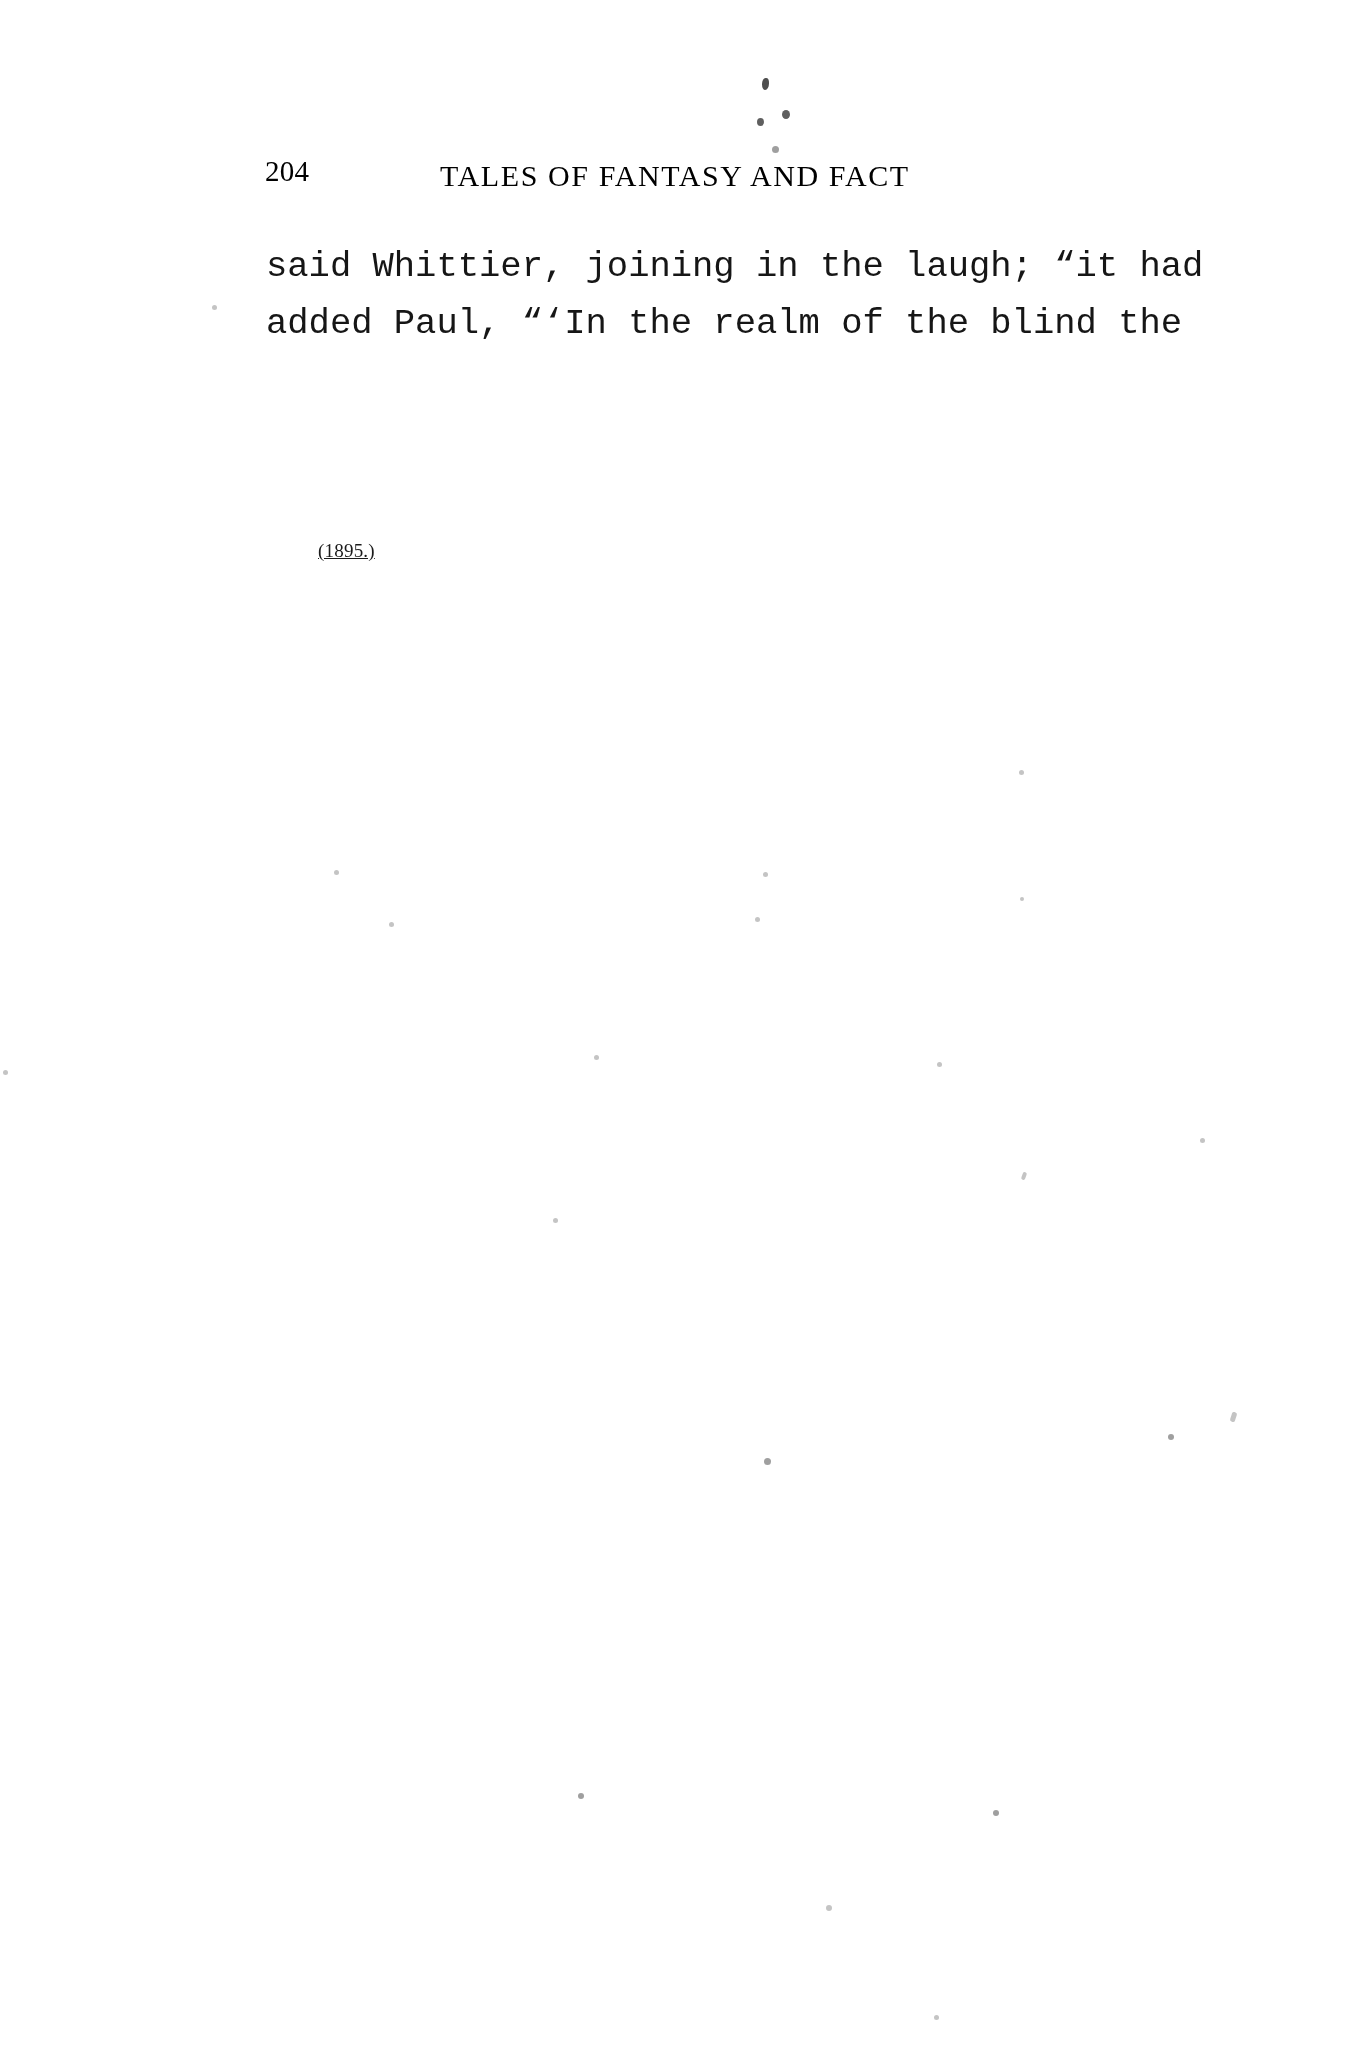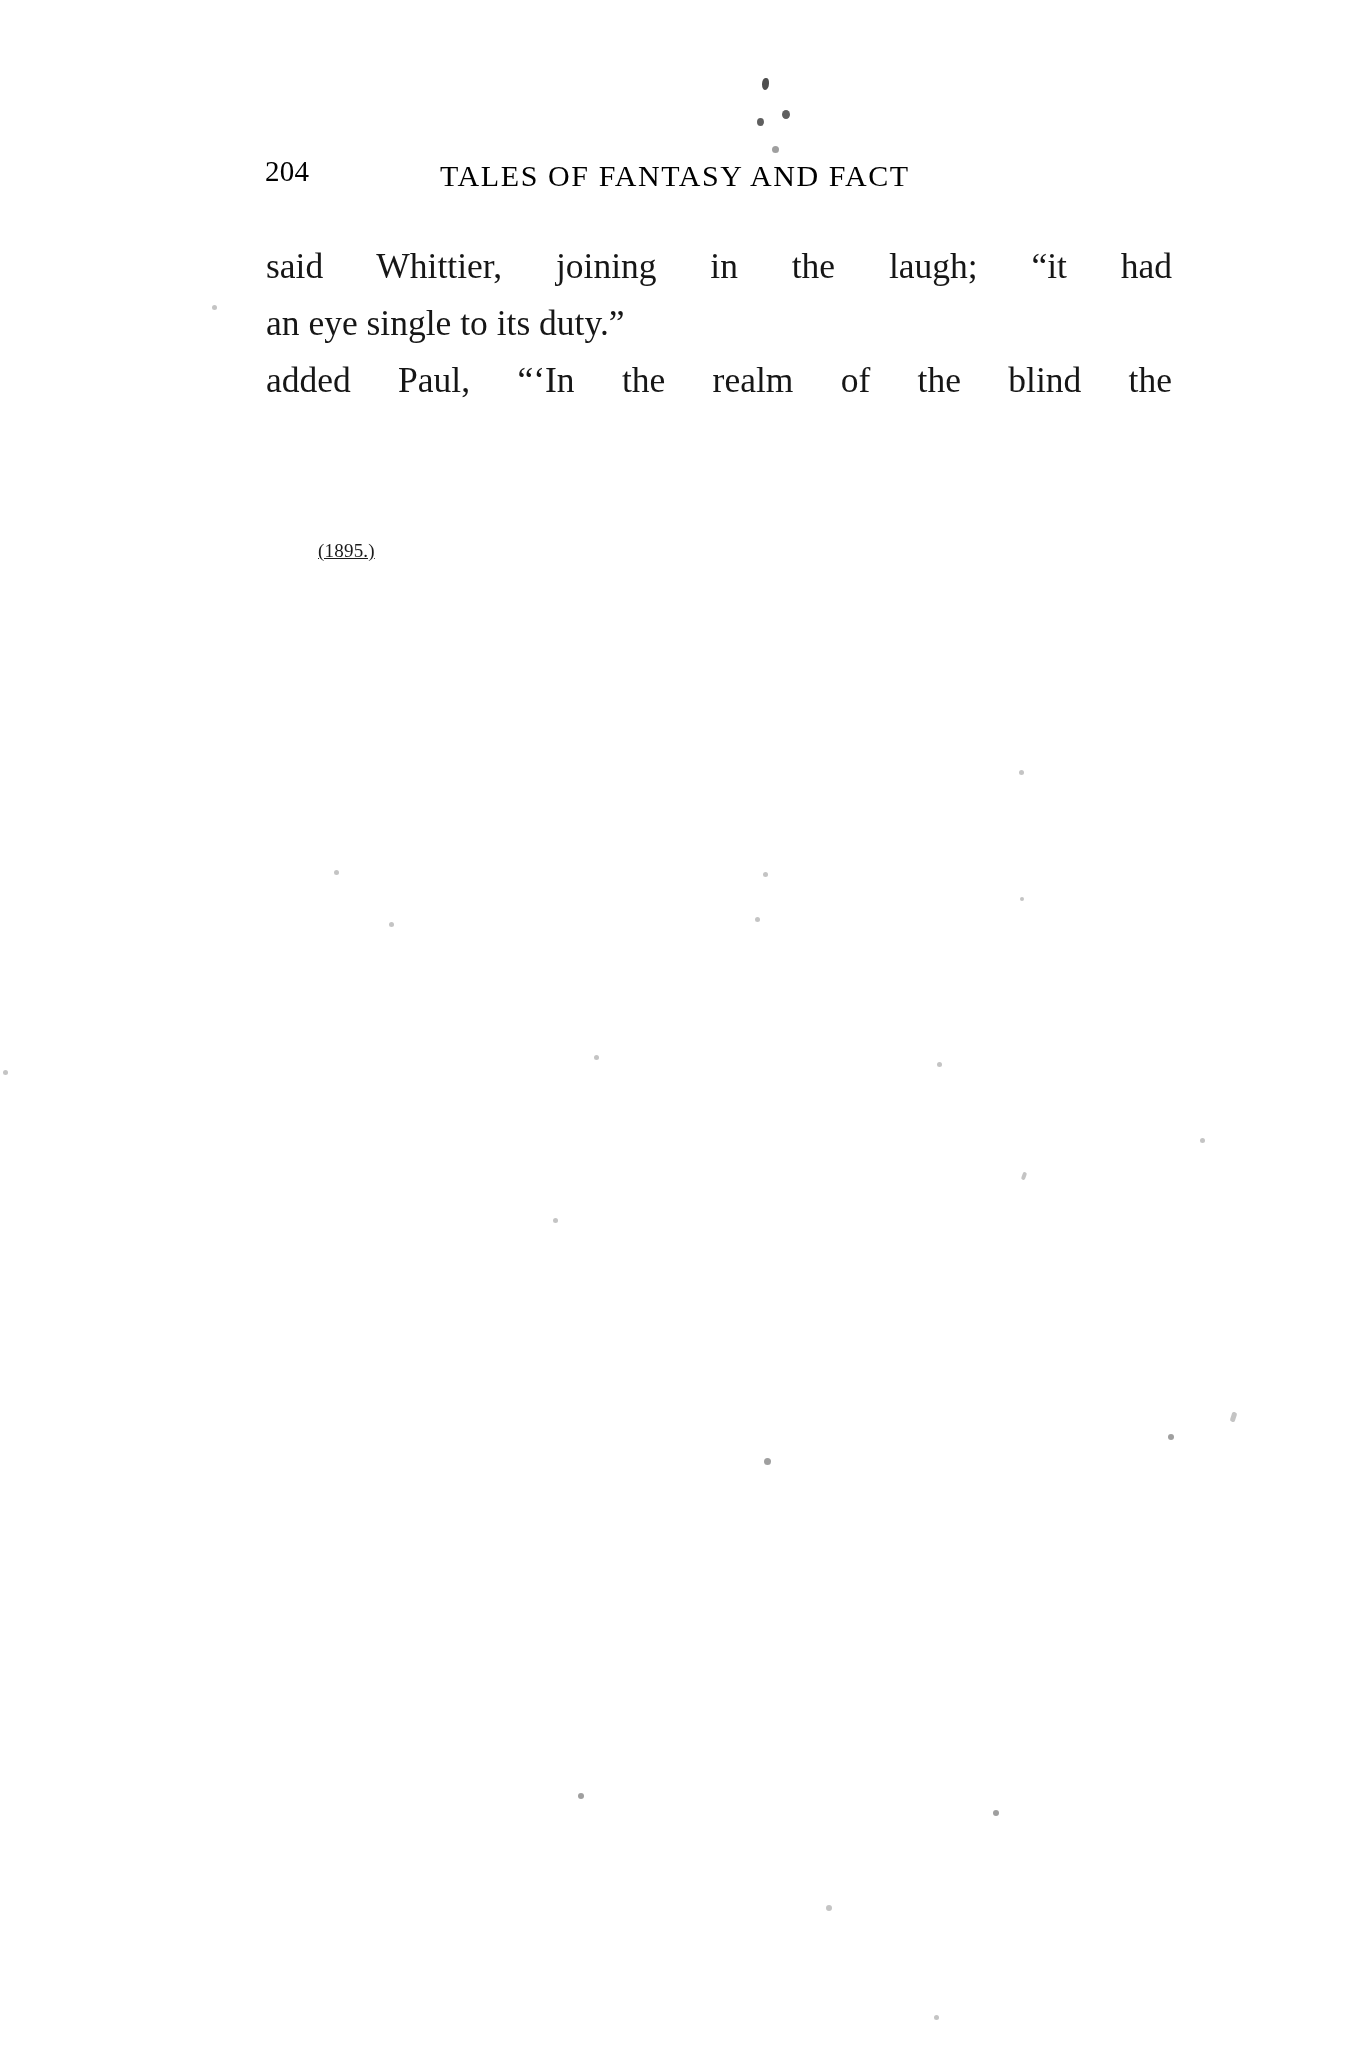--- a/index.html
+++ b/index.html
@@ -46,20 +46,21 @@
     color: #000000;
     white-space: nowrap;
   }
 
   
   .textblock {
     position: absolute;
     top: 238px;
     left: 266px;
     width: 906px;
+    font-family: Liberation Mono, monospace;
   }
   .para {
     font-size: 35.5px;
     line-height: 57px;
     text-align: justify;
     text-justify: inter-word;
     margin: 0;
     color: #161616;
   }
   .para + .para {
@@ -110,21 +111,20 @@
 
   <div class="runhead">
     <span class="folio">204</span>
     <span class="runhead-title">TALES OF FANTASY AND FACT</span>
   </div>
 
   <div class="textblock">
 
     <p class="para">
       <span class="jline">said Whittier, joining in the laugh; “it had</span>
-      <span class="jline last">an eye single to its duty.”</span>
     </p>
 
     <p class="para">
       <span class="jline">added Paul, “‘In the realm of the blind the</span>
     </p>
 
   </div>
 
   <div class="datestamp">(1895.)</div>
 

